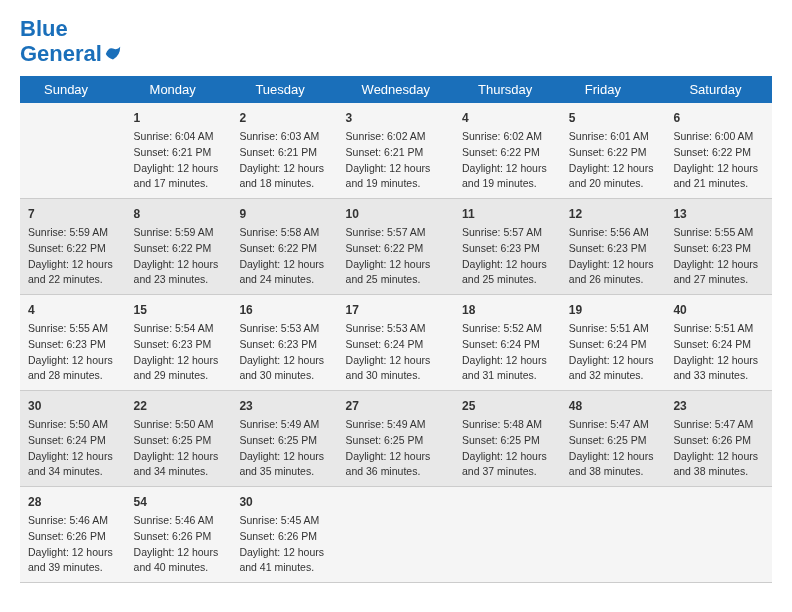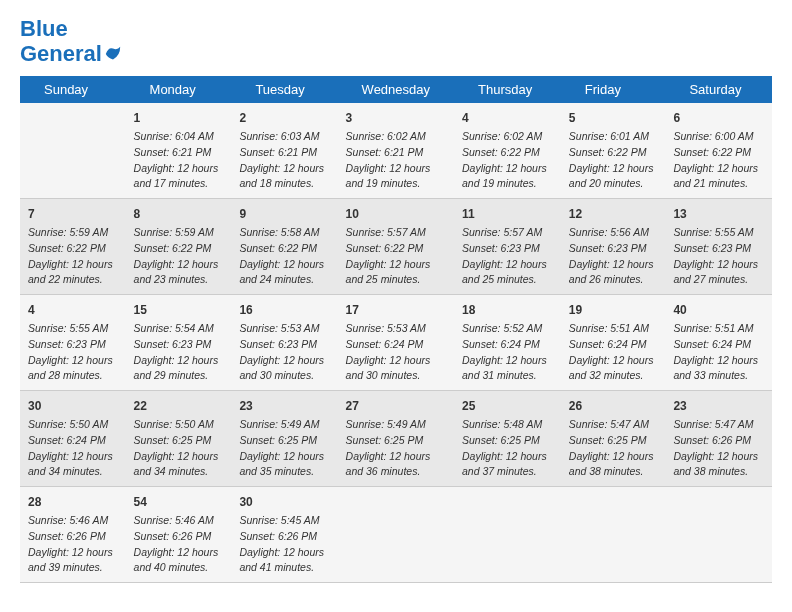--- a/index.html
+++ b/index.html
@@ -80,21 +80,20 @@
     }
     .day-num {
       font-weight: bold;
       font-size: 12px;
       display: block;
       margin-bottom: 2px;
     }
     .day-detail {
       font-size: 10.5px;
       color: #333;
-      font-style: italic;
     }
   </style>
 </head>
 <body>
 
 <div class="header">
   <div class="logo">
     <div>
       <div style="font-size:22px;font-weight:bold;color:#1a6fba;margin-top:-4px;">Blue</div>
       <div style="display:flex;align-items:center;">
@@ -226,21 +225,21 @@
         </td>
         <td>
           <span class="day-num">27</span>
           <div class="day-detail">Sunrise: 5:49 AM<br>Sunset: 6:25 PM<br>Daylight: 12 hours and 36 minutes.</div>
         </td>
         <td>
           <span class="day-num">25</span>
           <div class="day-detail">Sunrise: 5:48 AM<br>Sunset: 6:25 PM<br>Daylight: 12 hours and 37 minutes.</div>
         </td>
         <td>
-          <span class="day-num">26</span>
+          <span class="day-num">48</span>
           <div class="day-detail">Sunrise: 5:47 AM<br>Sunset: 6:25 PM<br>Daylight: 12 hours and 38 minutes.</div>
         </td>
         <td>
           <span class="day-num">23</span>
           <div class="day-detail">Sunrise: 5:47 AM<br>Sunset: 6:26 PM<br>Daylight: 12 hours and 38 minutes.</div>
         </td>
       </tr>
       <tr>
         <td>
           <span class="day-num">28</span>

